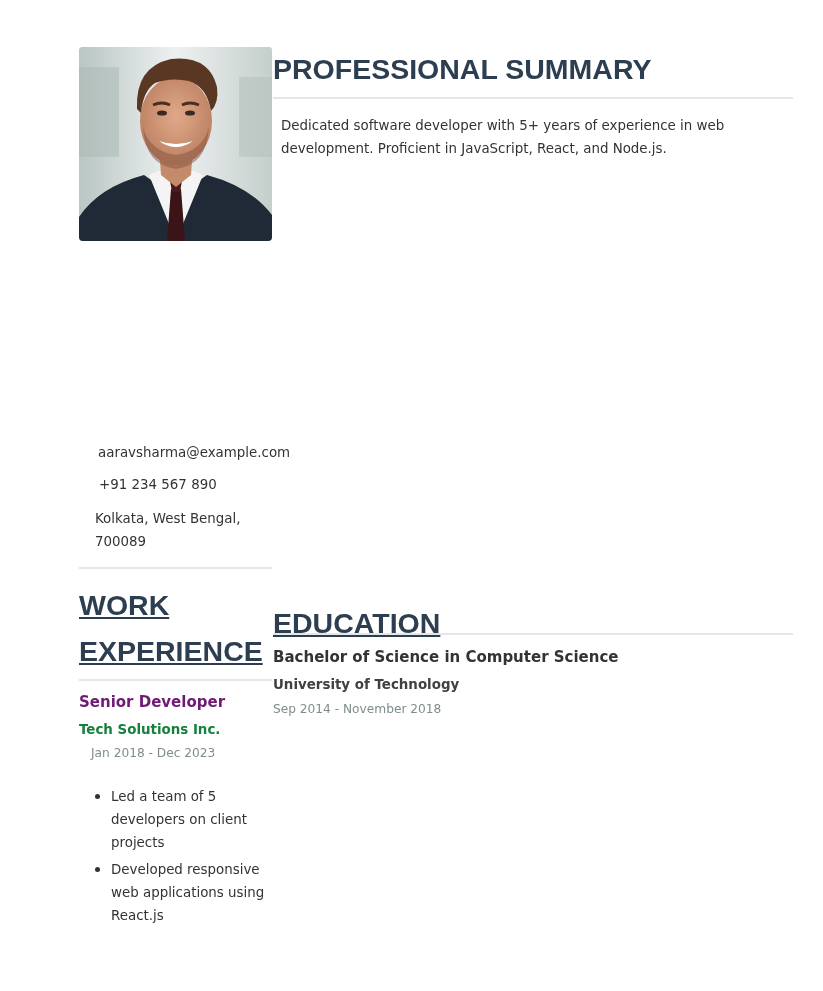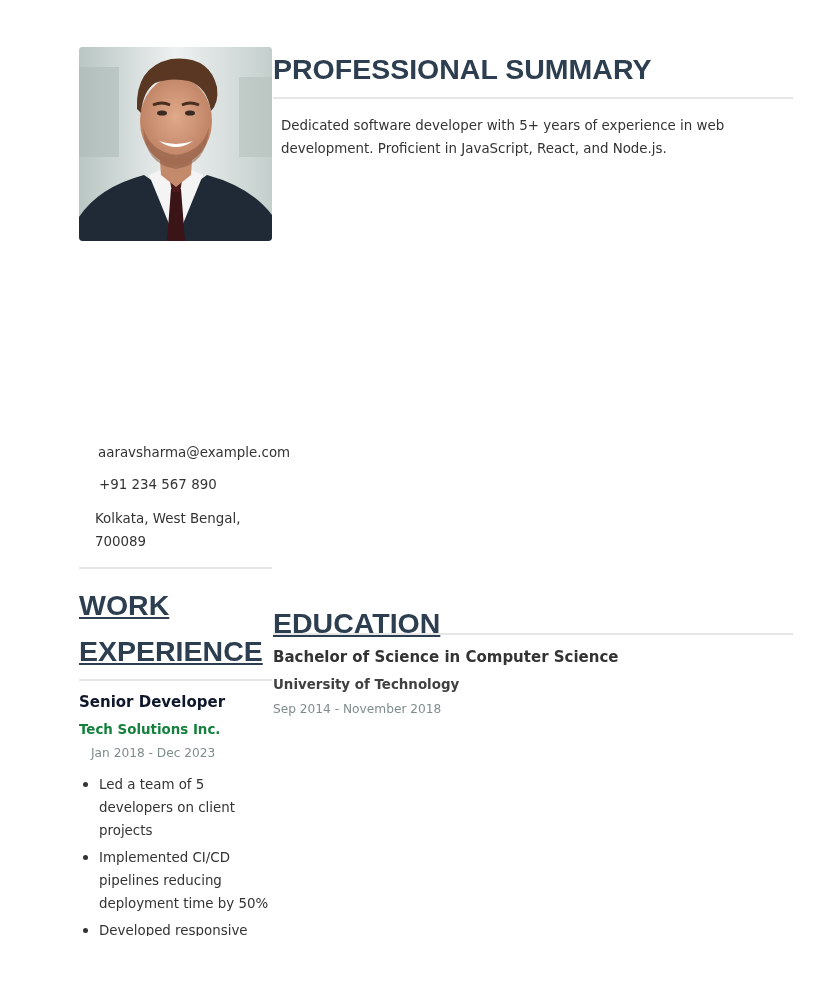--- a/index.html
+++ b/index.html
@@ -24,26 +24,26 @@
       font-size: 13.4px; line-height: 22.5px; color: #333333;
     }
     .contact-email { position: absolute; left: 98px; top: 442px; font-size: 13.4px; line-height: 22px; }
     .contact-phone { position: absolute; left: 99px; top: 474px; font-size: 13.4px; line-height: 22px; }
     .contact-address { position: absolute; left: 95px; top: 507px; width: 170px; font-size: 13.4px; line-height: 23px; }
     .h-section {
       position: absolute; margin: 0;
       font-family: "Liberation Sans", sans-serif; font-weight: bold;
       font-size: 28.5px; color: #2c3e50; line-height: 46px; text-decoration: underline;
     }
-    .job-title { position: absolute; left: 79px; top: 691px; font-size: 15px; font-weight: bold; color: #0f172a; line-height: 22px; }
+    .job-title { position: absolute; left: 79px; top: 691px; font-size: 15px; font-weight: bold; color: #701a75; line-height: 22px; }
     .company { position: absolute; left: 79px; top: 719px; font-size: 13.4px; font-weight: bold; color: #15803d; line-height: 22px; }
     .dates { position: absolute; font-size: 12.2px; color: #7f8c8d; line-height: 20px; }
     .duties {
       position: absolute; left: 79px; top: 773px; width: 195px; height: 163px; overflow: hidden;
-      margin: 0; padding: 0 0 0 20px; list-style: none; box-sizing: border-box;
+      margin: 12px; padding: 0 0 0 20px; list-style: none; box-sizing: border-box;
     }
     .duties li { position: relative; font-size: 13.4px; line-height: 23px; color: #333333; margin-bottom: 4px; }
     .duties li::before {
       content: ""; position: absolute; left: -16px; top: 9px; width: 5px; height: 5px;
       border-radius: 50%; background: #333333;
     }
     .degree { position: absolute; left: 273px; top: 646px; font-size: 15px; font-weight: bold; color: #333333; line-height: 22px; }
     .school { position: absolute; left: 273px; top: 674px; font-size: 13.4px; font-weight: bold; color: #404040; line-height: 22px; }
   </style>
 </head>
@@ -104,21 +104,20 @@
   <span>EXPERIENCE</span>
 </h2>
 <div class="rule" style="left:79px; top:679px; width:193px;"></div>
 
 <div class="job-title">Senior Developer</div>
 <div class="company">Tech Solutions Inc.</div>
 <div class="dates" style="left:91px; top:743px;">Jan 2018 - Dec 2023</div>
 
 <ul class="duties">
   <li>Led a team of 5 developers on client projects</li>
-  <li>Implemented CI/CD pipelines reducing deployment time by 50%</li>
   <li>Developed responsive web applications using React.js</li>
 </ul>
 
 <h2 class="h-section" style="left:273px; top:600px;text-align:right;">EDUCATION</h2>
 <div class="rule" style="left:273px; top:633px; width:520px;"></div>
 
 <div class="degree">Bachelor of Science in Computer Science</div>
 <div class="school">University of Technology</div>
 <div class="dates" style="left:273px; top:699px;">Sep 2014 - November 2018</div>
 

